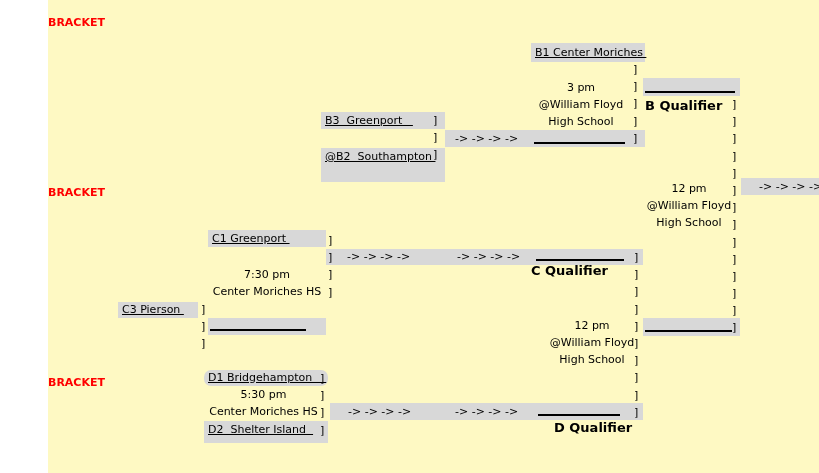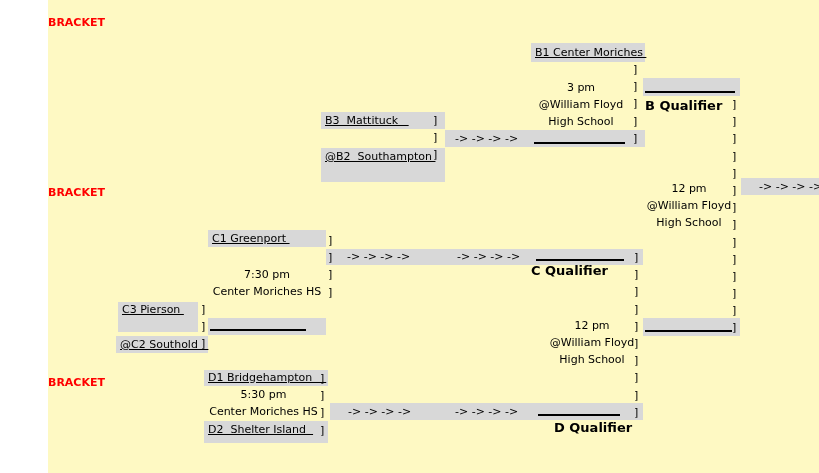--- a/index.html
+++ b/index.html
@@ -30,35 +30,32 @@
   <div class="cell" style="left:693px;top:178px;width:126px;height:17px;"></div>
   <div class="cell" style="left:278px;top:249px;width:317px;height:16px;"></div>
   <div class="cell" style="left:160px;top:318px;width:118px;height:17px;"></div>
   <div class="cell" style="left:595px;top:318px;width:97px;height:18px;"></div>
   <div class="cell" style="left:282px;top:403px;width:313px;height:17px;"></div>
 
   <div class="team" style="left:483px;top:43px;width:114px;height:19px;line-height:19px;">
       <span>B1 Center Moriches </span>
     </div>
   <div class="team" style="left:273px;top:112px;width:124px;height:17px;line-height:17px;">
-      <span>B3  Mattituck   </span>
+      <span>B3  Greenport   </span>
     </div>
   <div class="team" style="left:273px;top:148px;width:124px;height:34px;line-height:17px;">
       <span>@B2  Southampton </span>
     </div>
   <div class="team" style="left:160px;top:230px;width:118px;height:17px;line-height:17px;">
       <span>C1 Greenport </span>
     </div>
-  <div class="team" style="left:70px;top:302px;width:80px;height:30px;line-height:16px;">
+  <div class="team" style="left:70px;top:302px;width:80px;height:16px;line-height:16px;">
       <span>C3 Pierson </span>
     </div>
-  <div class="team" style="left:68px;top:336px;width:92px;height:17px;line-height:17px;">
-      <span>@C2 Southold   </span>
-    </div>
-  <div class="team" style="left:156px;top:370px;width:124px;height:16px;line-height:16px;">
+  <div class="team" style="left:156px;top:370px;width:124px;height:16px;line-height:16px;border-radius:7px;">
       <span>D1 Bridgehampton    </span>
     </div>
   <div class="team" style="left:156px;top:421px;width:124px;height:22px;line-height:17px;">
       <span>D2  Shelter Island  </span>
     </div>
 
   <div class="jcol" style="left:385px;top:112px;">
     <span>]</span>
     <span>]</span>
     <span>]</span>

